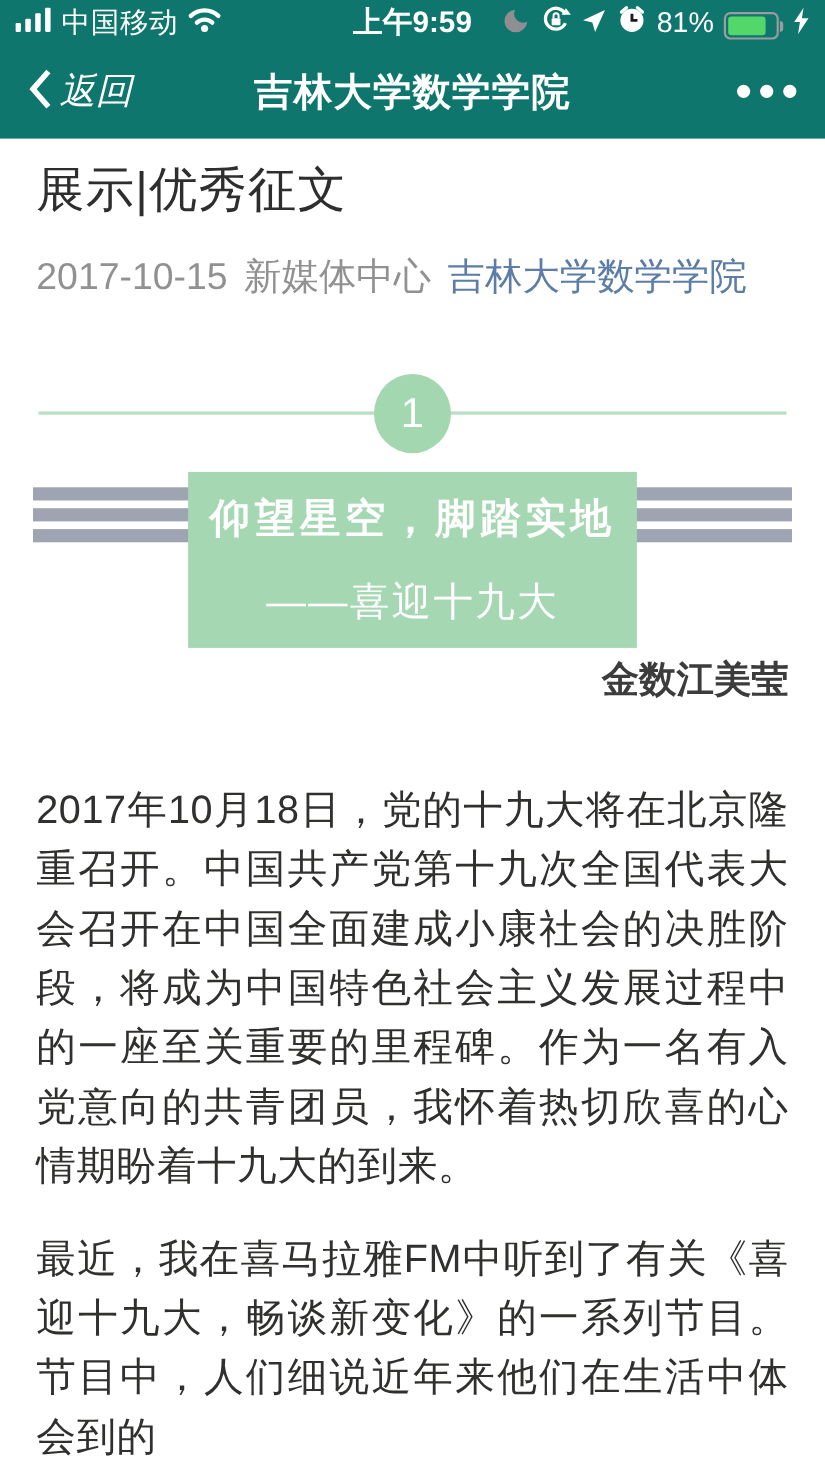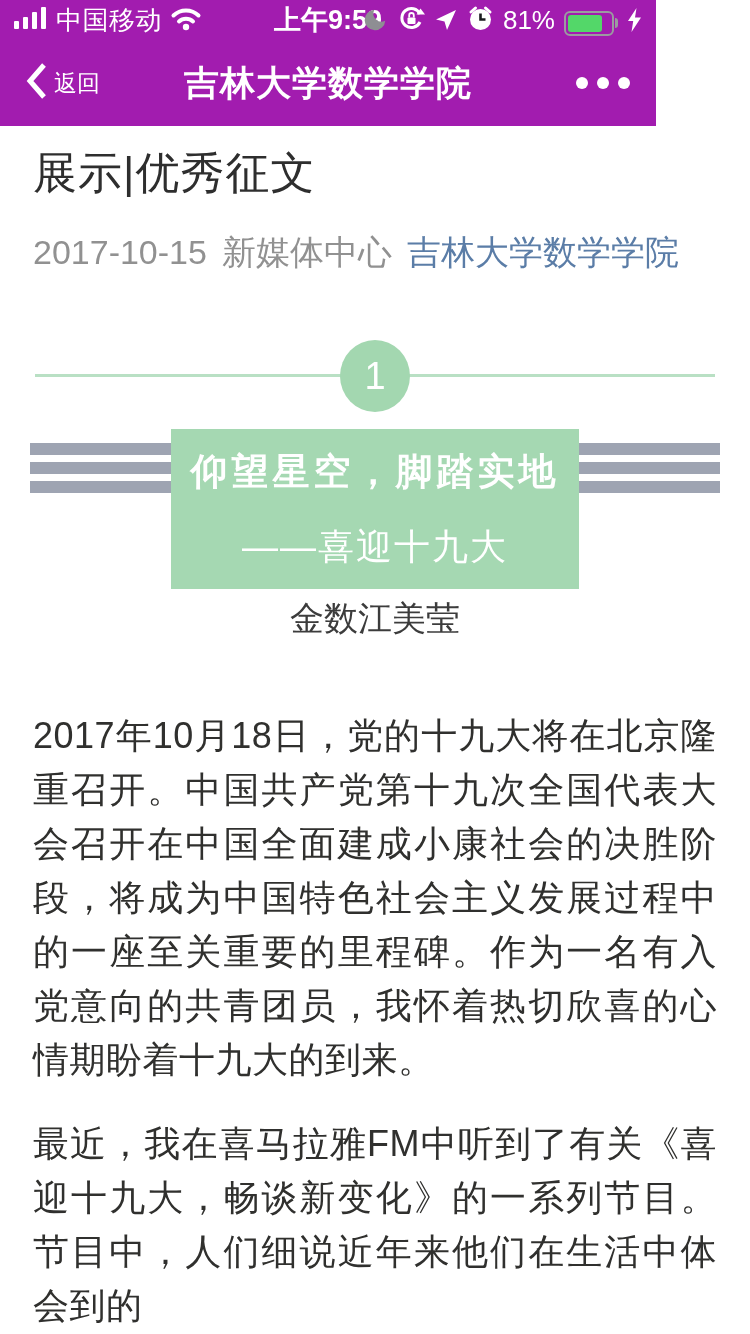--- a/index.html
+++ b/index.html
@@ -4,21 +4,21 @@
 <style>
   * { margin:0; padding:0; box-sizing:border-box; }
   html,body { width:750px; }
   body {
     width:750px; height:1334px; overflow:hidden;
     background:#ffffff;
     font-family:"Liberation Sans","DejaVu Sans",sans-serif;
     position:relative;
   }
   
-  .header { background:#a21caf; width:656px; height:126px; }
+  .header { background:#0f766e; width:750px; height:126px; }
   .status-bar {
     height:40px; display:flex; align-items:center;
     padding:0 14px; position:relative; color:#fff;
   }
   .sb-left { display:flex; align-items:center; gap:8px; }
   .carrier { font-size:26px; letter-spacing:0.5px; }
   .sb-time {
     position:absolute; left:0; right:0; text-align:center;
     font-size:27px; font-weight:700; pointer-events:none;
   }
@@ -27,21 +27,21 @@
   .battery { display:flex; align-items:center; }
   .battery-body {
     width:50px; height:25px; border:2px solid #9b9ba0; border-radius:6px;
     padding:2px; display:flex;
   }
   .battery-fill { height:100%; background:#53d769; border-radius:3px; }
   .battery-tip { width:3px; height:10px; background:#9b9ba0; border-radius:0 3px 3px 0; margin-left:1px; }
   
   .nav-bar { height:86px; display:flex; align-items:center; position:relative; padding:0 24px; }
   .back-btn { display:flex; align-items:center; gap:6px; color:#fff; cursor:pointer; z-index:2; }
-  .back-label { font-size:23px; }
+  .back-label { font-size:33px;font-style:italic; }
   .nav-title {
     position:absolute; left:0; right:0; text-align:center;
     color:#fff; font-size:35px; font-weight:700; letter-spacing:1px;
   }
   .more-btn { margin-left:auto; display:flex; gap:9px; cursor:pointer; z-index:2; padding:10px 2px; }
   .more-btn i { width:12px; height:12px; border-radius:50%; background:#fff; display:block; }
   
   .content { padding:0 33px; }
   .article-title {
     margin-top:20px; font-size:44px; font-weight:400; color:#2e2e2e;
@@ -63,21 +63,21 @@
   
   .banner-wrap { position:relative; margin-top:17px; height:128px; }
   .stripes { position:absolute; left:-3px; right:-3px; top:14px; }
   .stripes i { display:block; height:12px; background:#9ea4b2; margin-bottom:7px; }
   .green-box {
     position:relative; z-index:1; width:408px; height:160px; margin:0 auto;
     background:#a5d8b2; color:#fff; text-align:center; padding-top:23px;
   }
   .green-box .bl1 { font-size:37px; font-weight:700; letter-spacing:4px; line-height:40px; }
   .green-box .bl2 { margin-top:35px; font-size:36px; font-weight:400; letter-spacing:2px; line-height:40px; }
-  .byline { margin-top:38px; text-align:center; font-size:34px; color:#3c3c3c; line-height:46px; }
+  .byline { margin-top:38px; text-align:right; font-size:34px; color:#3c3c3c; line-height:46px;font-weight:bold; }
   .body-text { margin-top:68px; }
   .body-text p {
     font-size:36px; line-height:54px; color:#30302e;
     text-align:justify; margin-bottom:30px; letter-spacing:0.5px;
   }
 </style>
 </head>
 <body>
 
 <div class="header">

